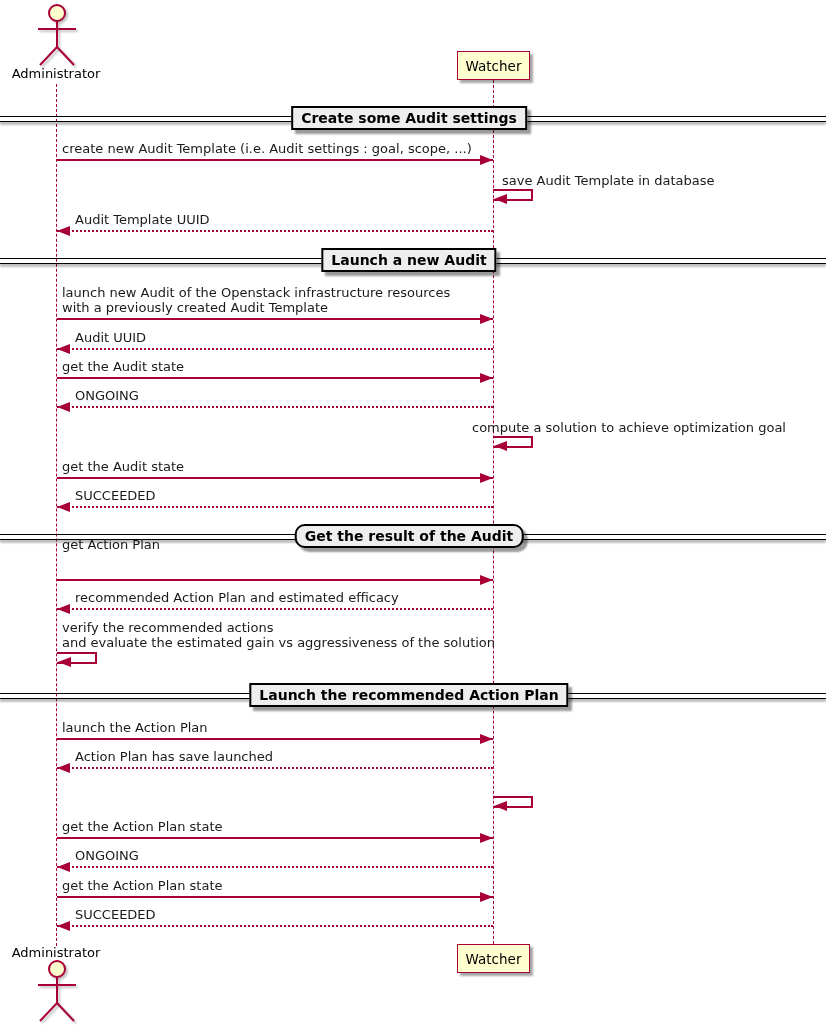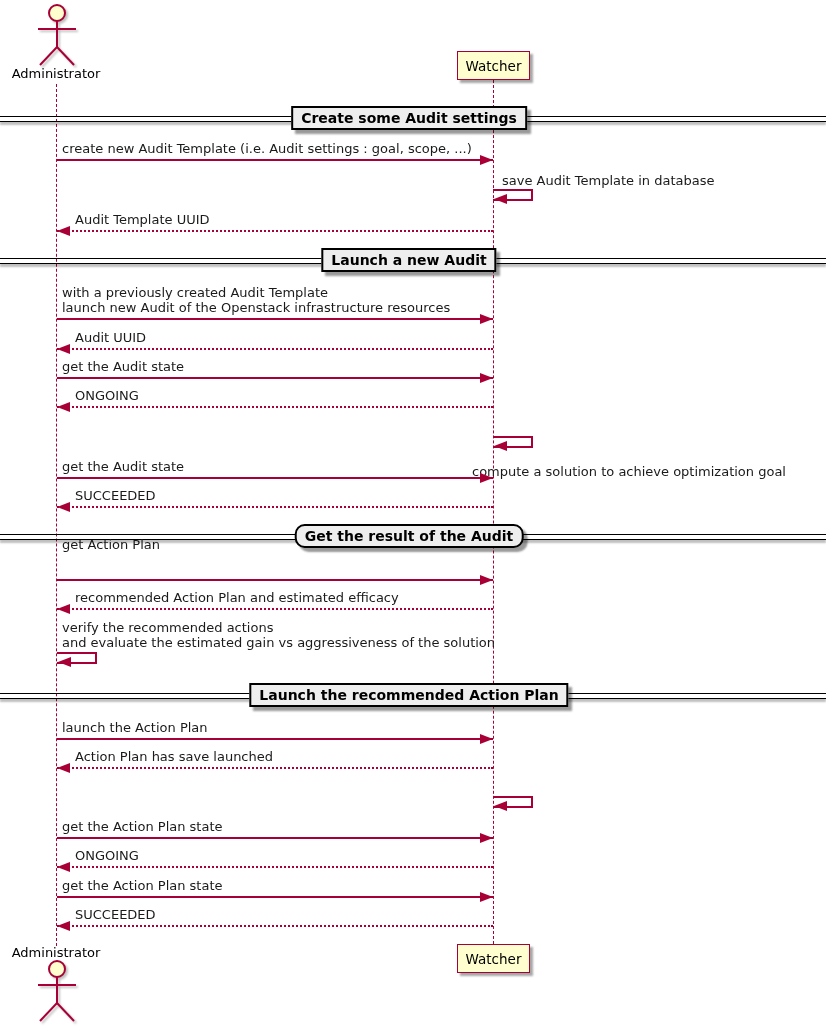--- a/index.html
+++ b/index.html
@@ -75,39 +75,39 @@
   <div class="ah-l at-watcher" style="top:194px;"></div>
 
   <div class="msg-label" style="left:75px;top:212px;">Audit Template UUID</div>
   <div class="arrow dotted" style="top:230px;"></div>
   <div class="ah-l" style="top:226px;"></div>
 
   <div class="divider-line" style="top:258px;"></div>
   <div class="divider-box" style="top:260px;">Launch a new Audit</div>
 
   <div class="msg-label" style="left:62px;top:285px;">
+    <div>launch new Audit of the Openstack infrastructure resources</div>
     <div>with a previously created Audit Template</div>
-    <div>launch new Audit of the Openstack infrastructure resources</div>
   </div>
   <div class="arrow solid" style="top:318px;"></div>
   <div class="ah-r" style="top:314px;"></div>
 
   <div class="msg-label" style="left:75px;top:330px;">Audit UUID</div>
   <div class="arrow dotted" style="top:348px;"></div>
   <div class="ah-l" style="top:344px;"></div>
 
   <div class="msg-label" style="left:62px;top:359px;">get the Audit state</div>
   <div class="arrow solid" style="top:377px;"></div>
   <div class="ah-r" style="top:373px;"></div>
 
   <div class="msg-label" style="left:75px;top:388px;">ONGOING</div>
   <div class="arrow dotted" style="top:406px;"></div>
   <div class="ah-l" style="top:402px;"></div>
 
-  <div class="msg-label" style="left:472px;top:420px;margin-top:44px;">compute a solution to achieve optimization goal</div>
+  <div class="msg-label" style="left:472px;top:420px;">compute a solution to achieve optimization goal</div>
   <div class="loop" style="left:493px;top:436px;"></div>
   <div class="ah-l at-watcher" style="top:441px;"></div>
 
   <div class="msg-label" style="left:62px;top:459px;">get the Audit state</div>
   <div class="arrow solid" style="top:477px;"></div>
   <div class="ah-r" style="top:473px;"></div>
 
   <div class="msg-label" style="left:75px;top:488px;">SUCCEEDED</div>
   <div class="arrow dotted" style="top:506px;"></div>
   <div class="ah-l" style="top:502px;"></div>

